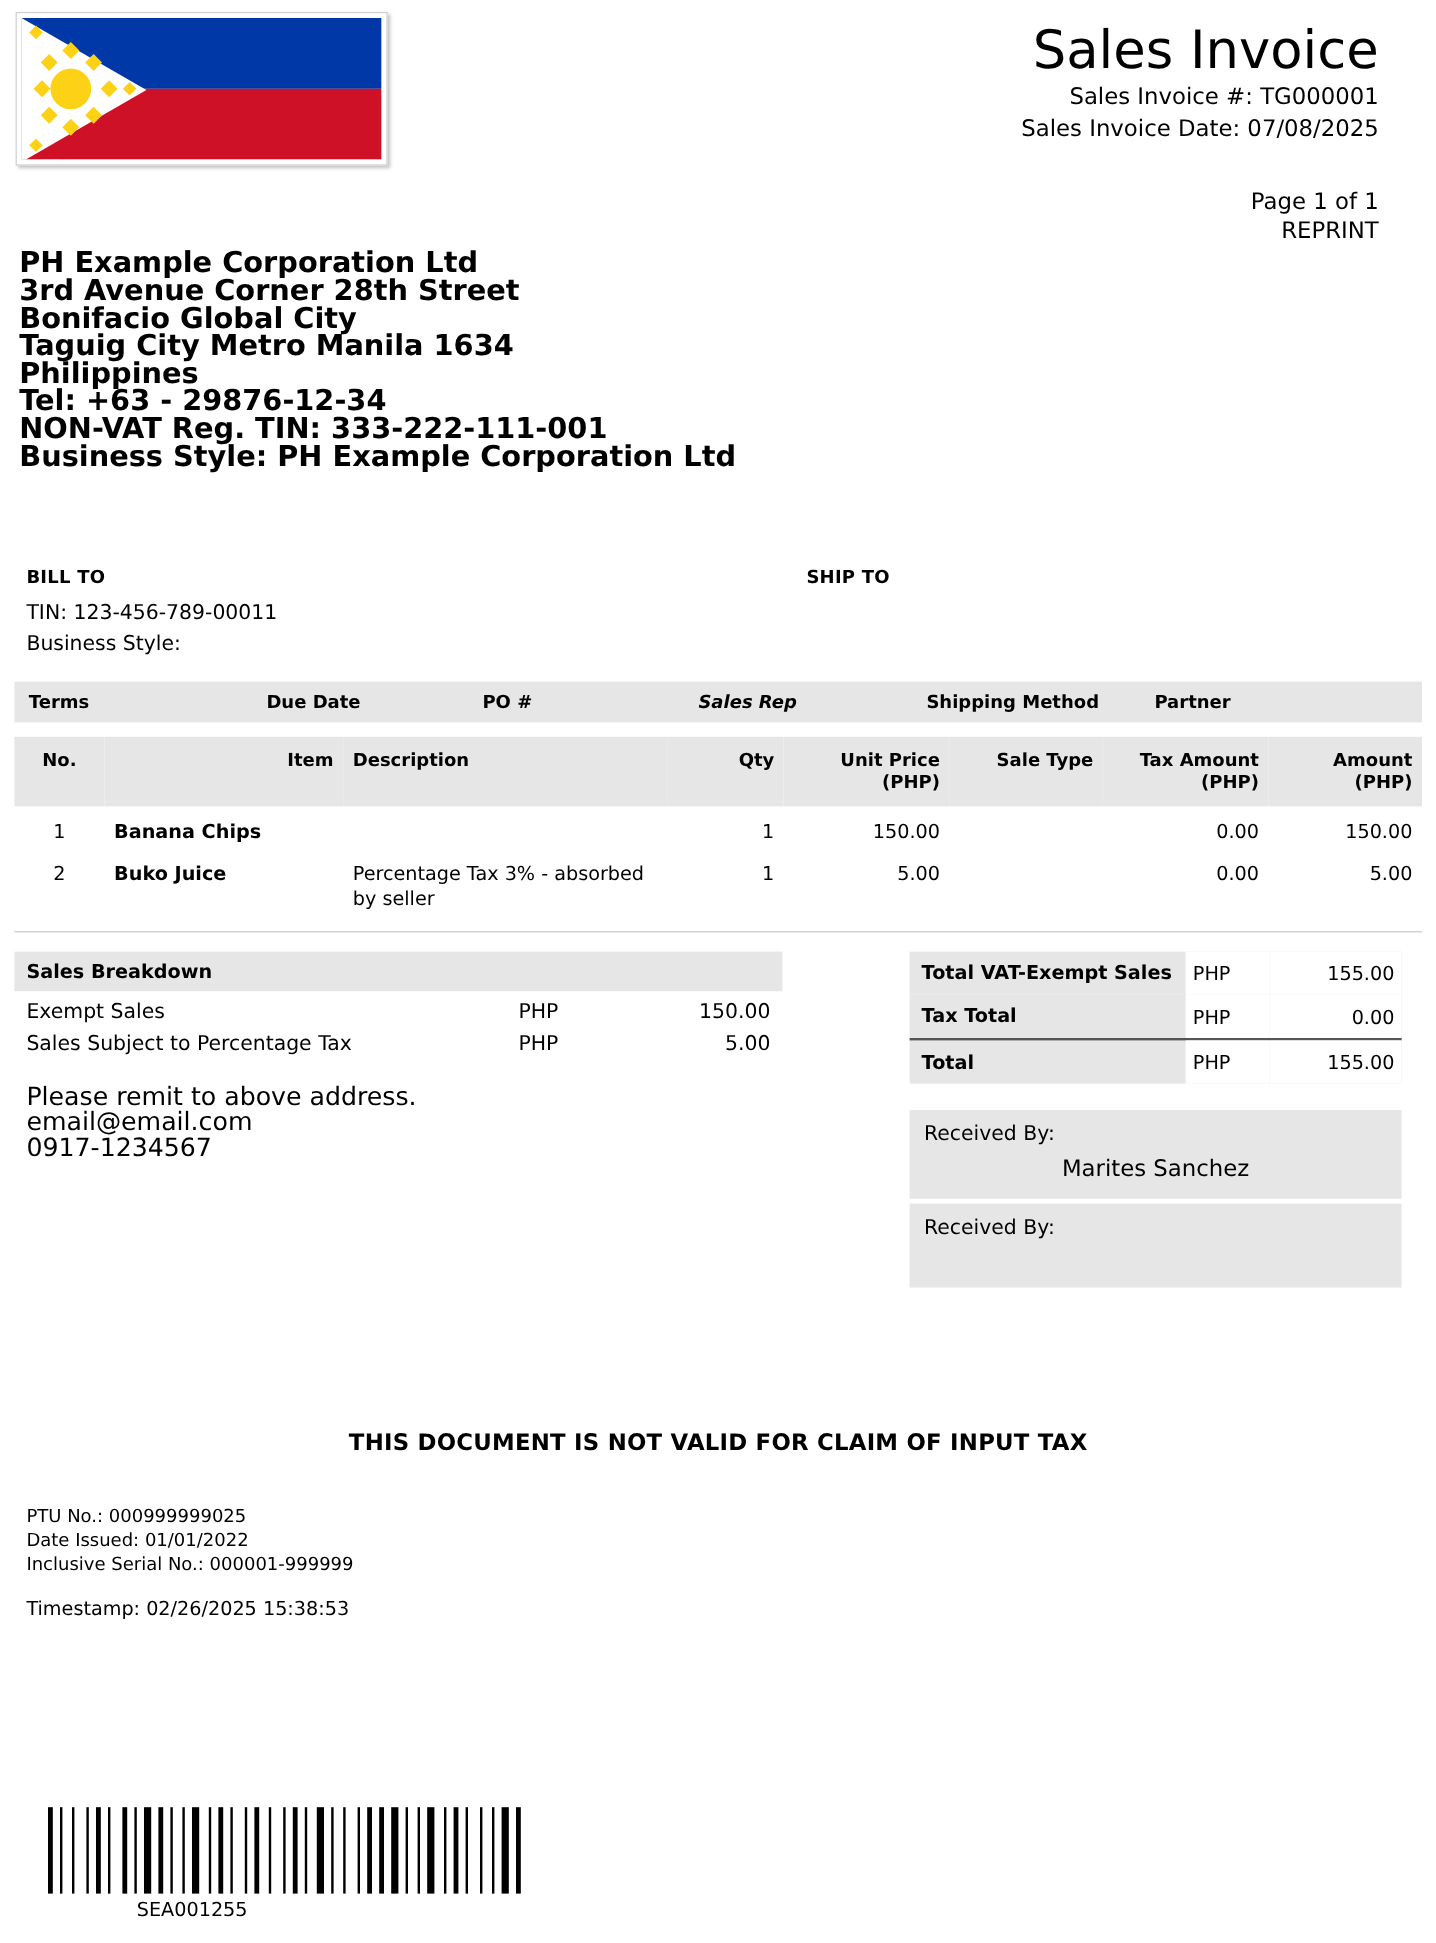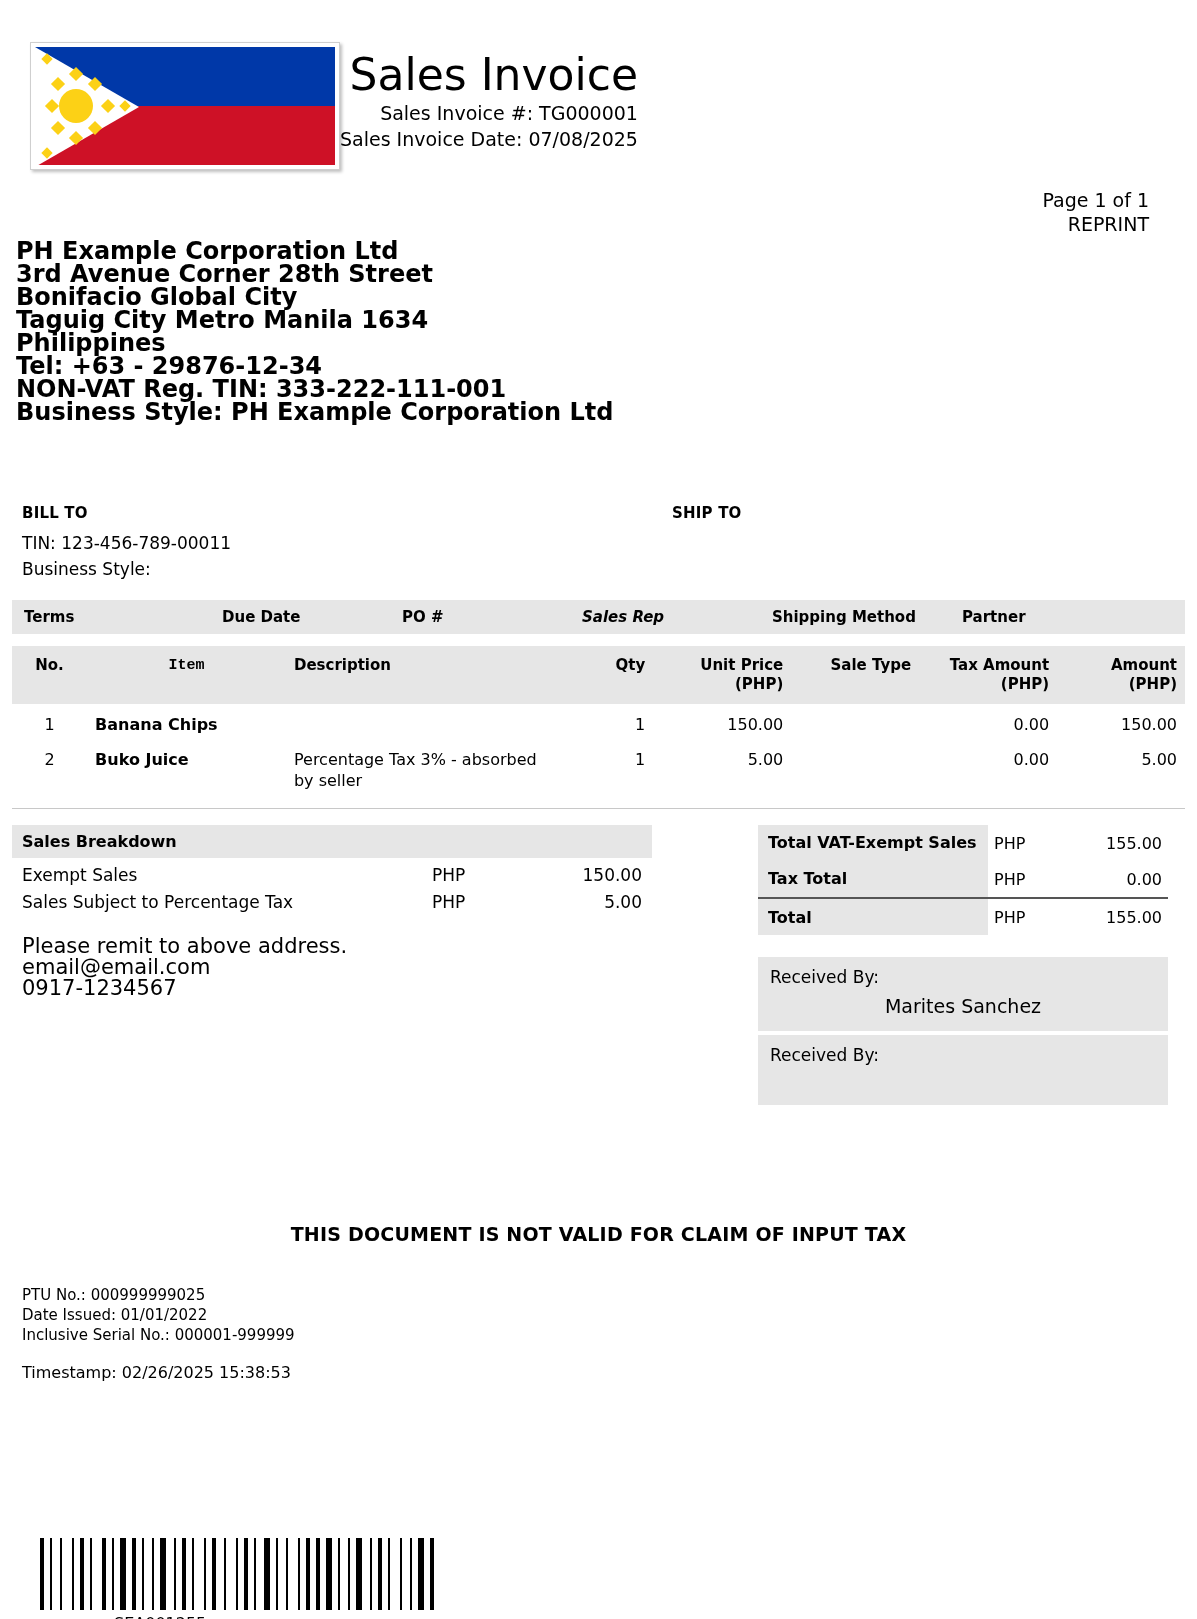--- a/index.html
+++ b/index.html
@@ -19,23 +19,23 @@
     position: relative;
     width: 1197px;
     height: 1619px;
     padding: 0;
     box-sizing: border-box;
   }
 
   
   .header {
     display: flex;
+    justify-content: space-between;
     align-items: flex-start;
-    padding: 10px 48px 0 30px;
-    margin-top: 32px;
+    padding: 10px 48px 0 13px;
   }
   .flag {
     width: 310px;
     height: 128px;
     position: relative;
     border: 1px solid #cfcfcf;
     box-sizing: border-box;
     background: #ffffff;
     box-shadow: 2px 2px 3px rgba(0,0,0,0.25);
   }
@@ -153,21 +153,21 @@
     padding: 10px 8px;
     vertical-align: top;
     line-height: 19px;
   }
   .items tbody td {
     padding: 7px 8px;
     vertical-align: top;
     line-height: 21px;
   }
   .th-no { width: 58px; text-align: center; }
-  .th-item { width: 180px; text-align: center; font-family: Liberation Mono, monospace; }
+  .th-item { width: 180px; text-align: right; }
   .th-desc { width: 250px; text-align: left; }
   .th-qty { width: 80px; text-align: right; }
   .th-unit { width: 120px; text-align: right; }
   .th-saletype { width: 110px; text-align: right; }
   .th-tax { width: 120px; text-align: right; }
   .th-amt { width: 110px; text-align: right; }
   td.c { text-align: center; }
   td.r { text-align: right; }
   td.b { font-weight: bold; }
   .items tbody tr:first-child td { padding-top: 10px; }

